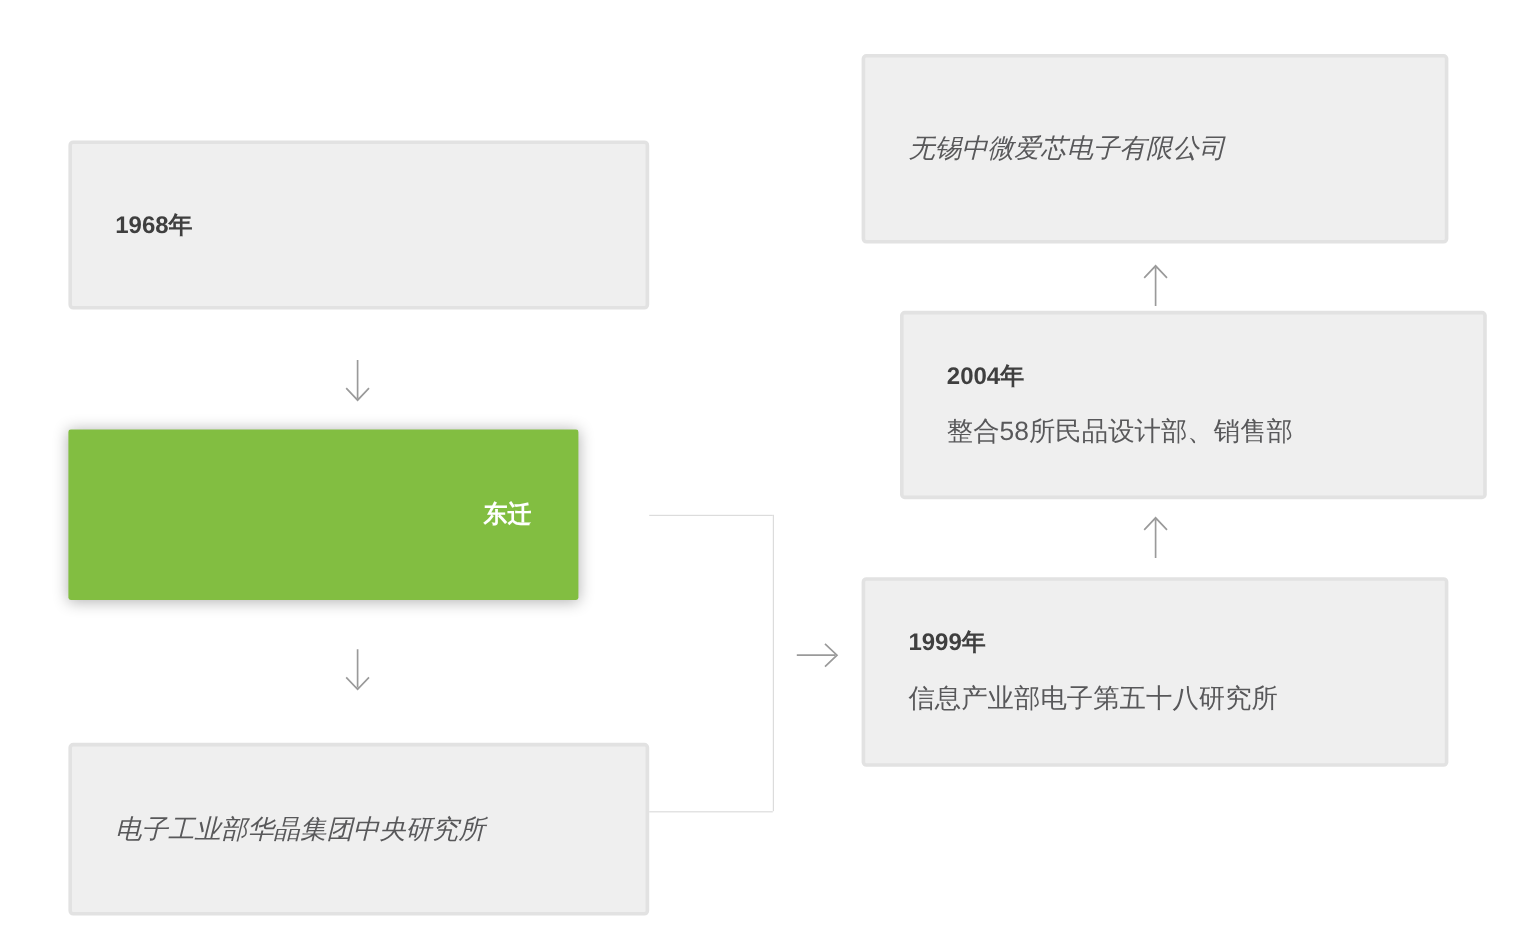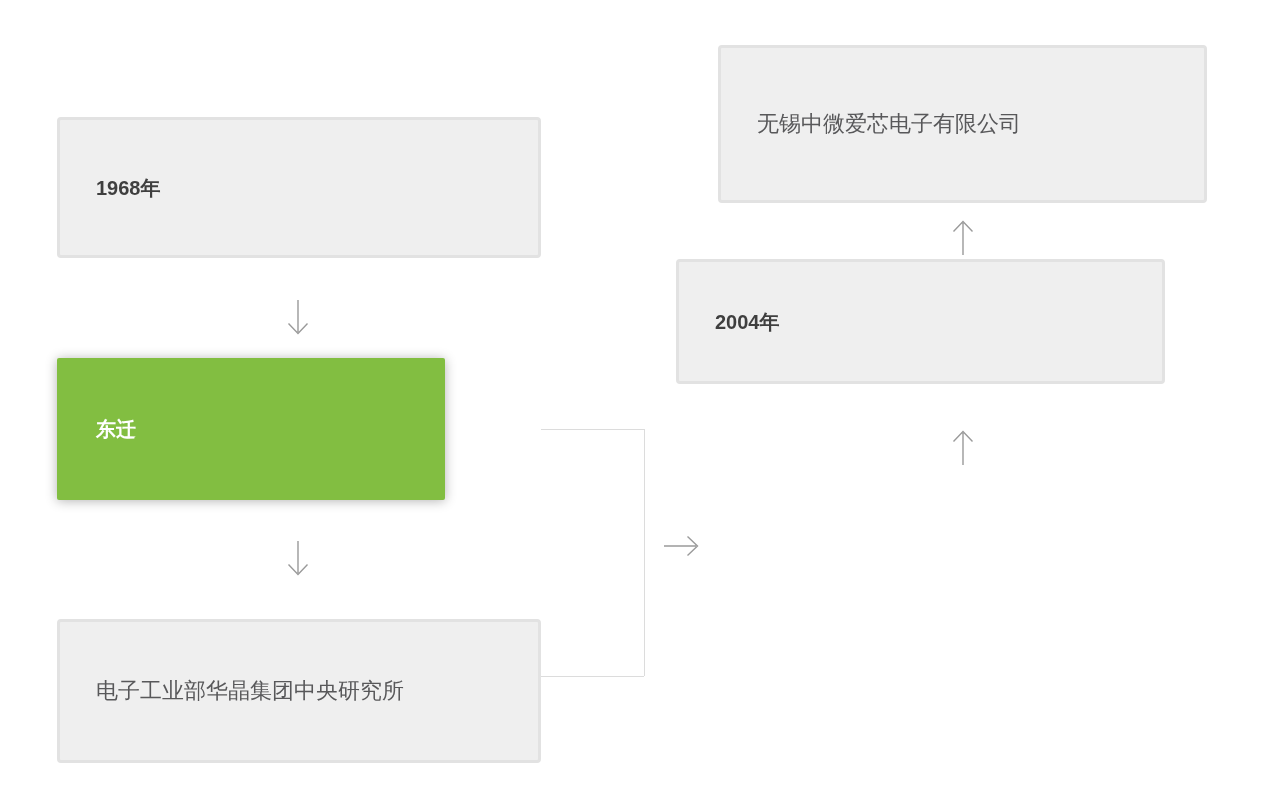--- a/index.html
+++ b/index.html
@@ -20,21 +20,21 @@
     box-sizing: border-box;
     background: #efefef;
     border: 3px solid #e2e2e2;
     border-radius: 4px;
     display: flex;
     flex-direction: column;
     justify-content: center;
     padding: 0 36px;
     gap: 21px;
   }
-  .node.single { gap: 0; }
+  .node.single { gap: 0; font-style: italic; }
   .node-title {
     font-size: 20px;
     font-weight: bold;
     color: #3f3f3f;
     line-height: 1.2;
   }
   .node-body {
     font-size: 22px;
     font-weight: 400;
     color: #58585a;
@@ -70,21 +70,21 @@
 <div class="canvas">
 
   <div class="node" style="left:57px; top:117px; width:484px; height:141px;">
     <div class="node-title">1968年</div>
   </div>
 
   <svg class="arrow-icon" style="left:285px; top:299px;" width="26" height="36" viewBox="0 0 26 36">
     <path d="M13 1 L13 33 M3.5 24.5 L13 34.5 L22.5 24.5"></path>
   </svg>
 
-  <div class="node highlight" style="left:57px; top:358px; width:388px; height:142px;">
+  <div class="node highlight" style="left:57px; top:358px; width:425px; height:142px;text-align:right;">
     <div class="node-title">东迁</div>
   </div>
 
   <svg class="arrow-icon" style="left:285px; top:540px;" width="26" height="36" viewBox="0 0 26 36">
     <path d="M13 1 L13 33 M3.5 24.5 L13 34.5 L22.5 24.5"></path>
   </svg>
 
   <div class="node single" style="left:57px; top:605px; width:484px; height:144px;margin-top:14px;">
     <div class="node-body">电子工业部华晶集团中央研究所</div>
   </div>
@@ -98,22 +98,27 @@
   </svg>
 
   <div class="node single" style="left:718px; top:45px; width:489px; height:158px;">
     <div class="node-body">无锡中微爱芯电子有限公司</div>
   </div>
 
   <svg class="arrow-icon" style="left:950px; top:220px;" width="26" height="36" viewBox="0 0 26 36">
     <path d="M13 35 L13 3 M3.5 11.5 L13 1.5 L22.5 11.5"></path>
   </svg>
 
-  <div class="node" style="left:676px; top:259px; width:489px; height:125px;">
+  <div class="node" style="left:750px; top:259px; width:489px; height:157px;">
     <div class="node-title">2004年</div>
+    <div class="node-body">整合58所民品设计部、销售部</div>
   </div>
 
   <svg class="arrow-icon" style="left:950px; top:430px;" width="26" height="36" viewBox="0 0 26 36">
     <path d="M13 35 L13 3 M3.5 11.5 L13 1.5 L22.5 11.5"></path>
   </svg>
 
+  <div class="node" style="left:718px; top:481px; width:489px; height:158px;">
+    <div class="node-title">1999年</div>
+    <div class="node-body">信息产业部电子第五十八研究所</div>
+  </div>
 
 </div>
 
 </body></html>

